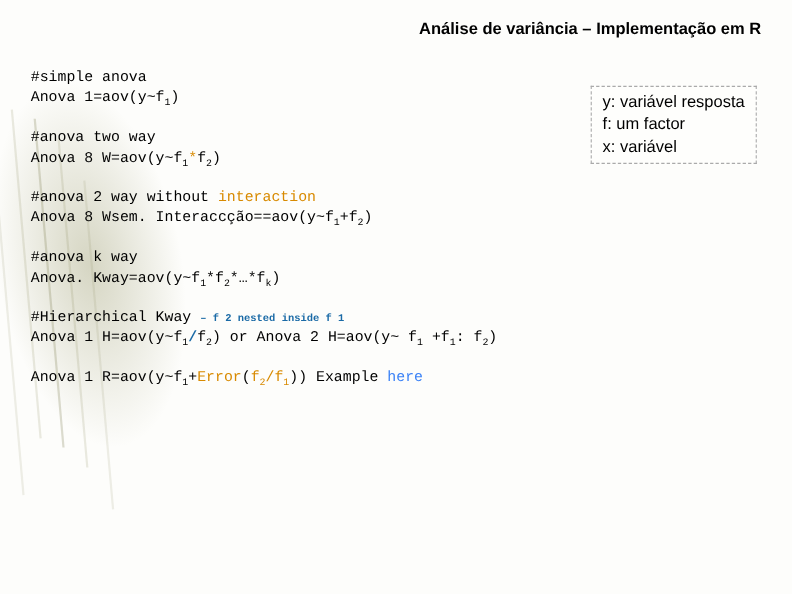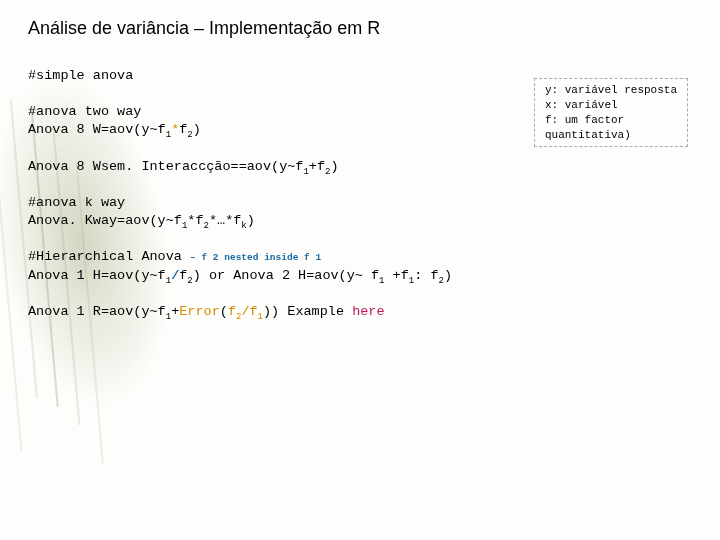--- a/index.html
+++ b/index.html
@@ -36,23 +36,23 @@
       20px 20px 0 0 rgba(120,120,70,0.15),
       -40px 40px 0 0 rgba(120,120,70,0.12),
       40px 60px 0 0 rgba(120,120,70,0.12);
   }
   .content {
     position: relative;
     z-index: 1;
     padding: 18px 28px;
   }
   h1 {
-    text-align: left;
-    font-size: 18px;
-    font-weight: normal;
+    text-align: right;
+    font-size: 15px;
+    font-weight: bold;
     margin: 0 0 28px 0;
     color: #000;
   }
   .block {
     font-size: 13.5px;
     line-height: 1.35;
     margin-bottom: 18px;
     font-family: "Courier New", monospace;
     color: #000;
     white-space: nowrap;
@@ -60,73 +60,78 @@
   .block .comment { font-family: "Courier New", monospace; }
   sub.s { font-size: 9px; vertical-align: sub; line-height: 0; }
   .orange { color: #d88a00; }
   .blue { color: #1a6aa6; font-weight: bold; }
   .small { font-size: 9.5px; }
   .legend {
     position: absolute;
     top: 78px;
     right: 32px;
     border: 1px dashed #aaa;
-    font-size: 11px;
-    font-family: Liberation Mono, monospace;
+    font-size: 15px;
+    font-family: Liberation Sans, sans-serif;
     padding: 4px 10px;
     line-height: 1.35;
     background: rgba(255,255,255,0.4);
     margin-left: 29px;
   }
-  a.fake { color: #be185d; cursor: pointer; margin-top: 47px; }
+  a.fake { color: #3b82f6; cursor: pointer; margin-top: 47px; }
 </style>
 </head>
 <body>
 
 <div class="bg-leaf"></div>
 
 <div class="content">
 
   <h1>Análise de variância – Implementação em R</h1>
 
   <div class="legend">
     <div>y: variável resposta</div>
+    <div>f: um factor</div>
     <div>x: variável</div>
-    <div>f: um factor</div>
-    <div>quantitativa)</div>
   </div>
 
   <div class="block">
     <div class="comment">#simple anova</div>
+    <div>
+      <span>Anova 1=aov(y~f</span><sub class="s">1</sub><span>)</span>
+    </div>
   </div>
 
   <div class="block">
     <div class="comment">#anova two way</div>
     <div>
       <span>Anova 8 W=aov(y~f</span><sub class="s">1</sub><span class="orange">*</span><span>f</span><sub class="s">2</sub><span>)</span>
     </div>
   </div>
 
   <div class="block">
+    <div class="comment">
+      <span>#anova 2 way without </span><span class="orange">interaction</span>
+    </div>
     <div>
       <span>Anova 8 Wsem. Interaccção==aov(y~f</span><sub class="s">1</sub><span>+f</span><sub class="s">2</sub><span>)</span>
     </div>
   </div>
 
   <div class="block">
     <div class="comment">#anova k way</div>
     <div>
       <span>Anova. Kway=aov(y~f</span><sub class="s">1</sub><span>*f</span><sub class="s">2</sub><span>*…*f</span><sub class="s">k</sub><span>)</span>
     </div>
   </div>
 
 
   <div class="block">
     <div class="comment">
-      <span>#Hierarchical Anova </span><span class="small blue">– f 2 nested inside f 1</span>
+      <span>#Hierarchical Kway </span><span class="small blue">– f 2 nested inside f 1</span>
     </div>
     <div>
       <span>Anova 1 H=aov(y~f</span><sub class="s">1</sub><span class="blue">/</span><span>f</span><sub class="s">2</sub><span>) or Anova 2 H=aov(y~ f</span><sub class="s">1</sub><span> +f</span><sub class="s">1</sub><span>: f</span><sub class="s">2</sub><span>)</span>
     </div>
   </div>
 
   <div class="block">
     <div>
       <span>Anova 1 R=aov(y~f</span><sub class="s">1</sub><span>+</span><span class="orange">Error</span><span>(</span><span class="orange">f</span><sub class="s orange">2</sub><span class="orange">/f</span><sub class="s orange">1</sub><span>)) Example </span><a class="fake">here</a>
     </div>

